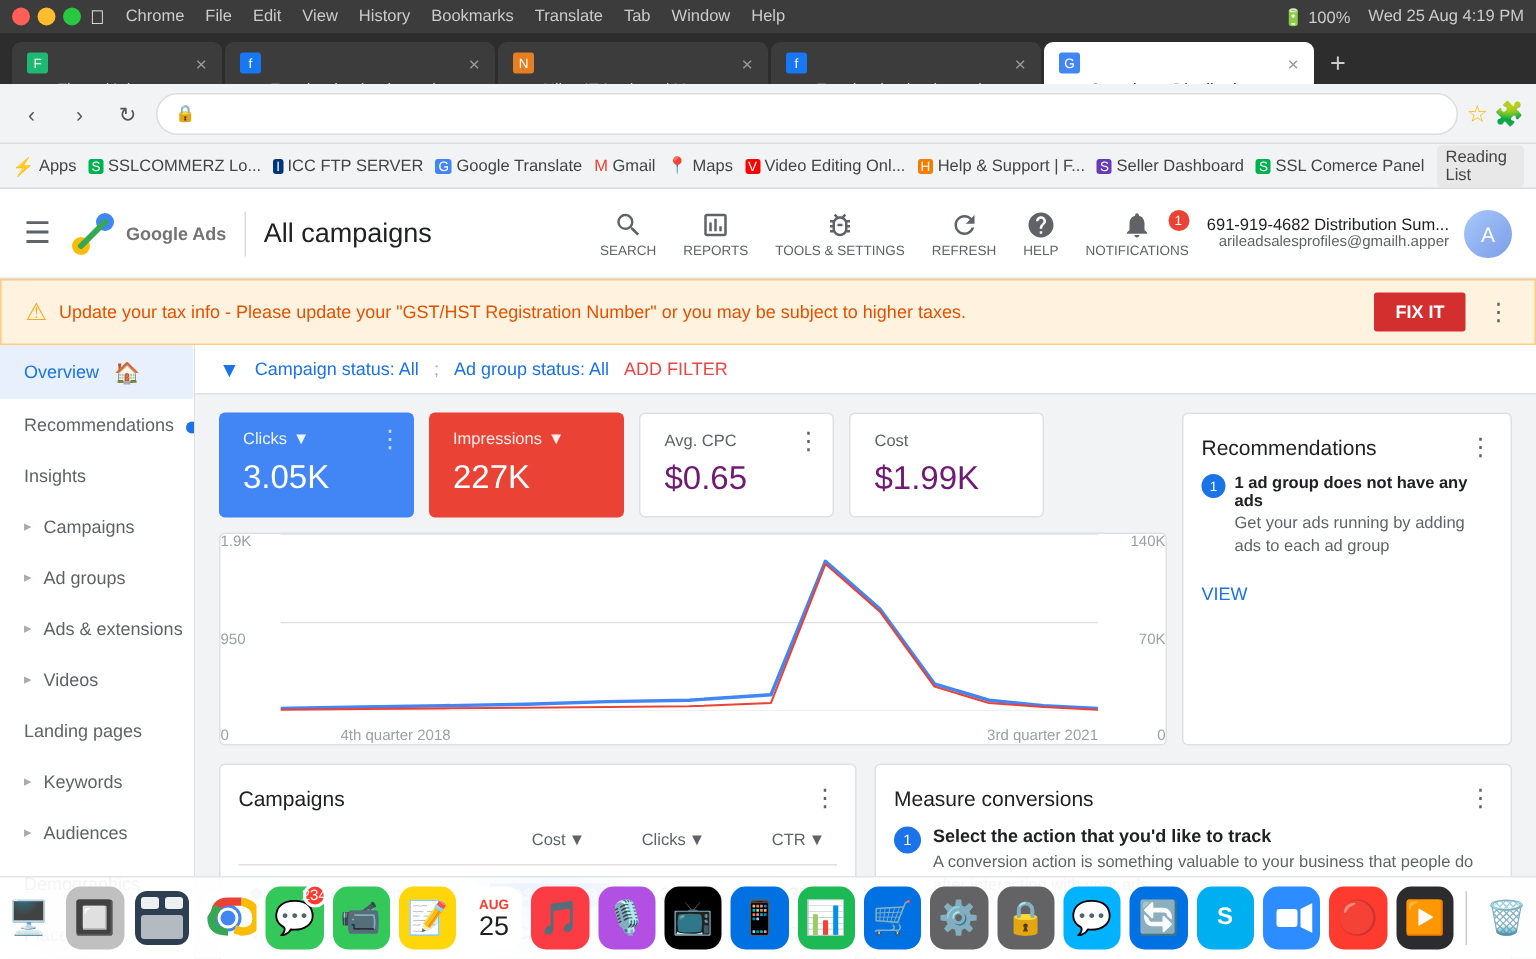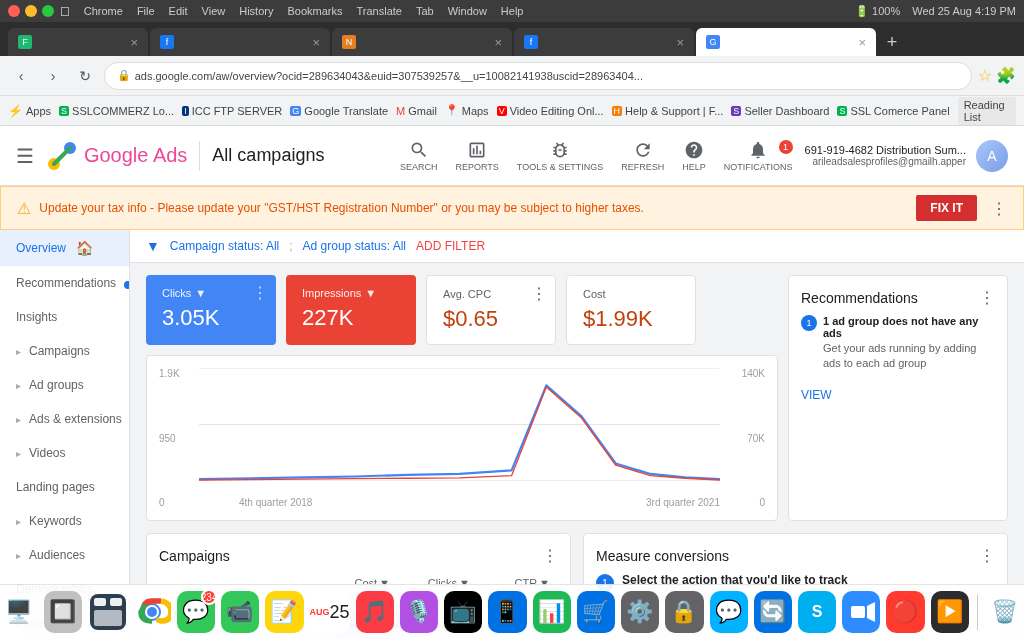--- a/index.html
+++ b/index.html
@@ -35,21 +35,21 @@
     .bm-item { font-size: 11px; color: #444; display: flex; align-items: center; gap: 3px; white-space: nowrap; cursor: pointer; }
     .reading-list-btn { margin-left: auto; font-size: 11px; color: #444; background: #e8e8e8; border-radius: 3px; padding: 2px 6px; }
 
     
     .ads-app { display: flex; flex-direction: column; height: calc(639px - 22px - 34px - 40px - 30px); }
 
     
     .top-nav { background: #fff; height: 60px; display: flex; align-items: center; padding: 0 16px; gap: 12px; border-bottom: 1px solid #e0e0e0; box-shadow: 0 2px 4px rgba(0,0,0,0.1); }
     .hamburger { font-size: 20px; color: #5f6368; cursor: pointer; }
     .ads-logo { display: flex; align-items: center; gap: 6px; }
-    .ads-logo-text { font-size: 20px; color: #ec4899; font-weight: 400; }
+    .ads-logo-text { font-size: 12px; color: #737373; font-weight: 700; }
     .divider-v { width: 1px; height: 30px; background: #ddd; }
     .all-campaigns-title { font-size: 18px; color: #202124; font-weight: 400; flex: 1; }
     .top-nav-icons { display: flex; align-items: center; gap: 18px; }
     .nav-icon-item { display: flex; flex-direction: column; align-items: center; color: #5f6368; font-size: 9px; gap: 2px; cursor: pointer; }
     .nav-icon-item svg { width: 20px; height: 20px; }
     .top-nav-right { display: flex; align-items: center; gap: 10px; font-size: 11px; color: #5f6368; }
     .user-avatar { width: 32px; height: 32px; border-radius: 50%; background: linear-gradient(135deg, #a8c7fa, #7b9ee8); display: flex; align-items: center; justify-content: center; font-size: 14px; color: #fff; }
 
     
     .alert-bar { background: #fff3e0; border: 1px solid #ffcc80; padding: 8px 16px; display: flex; align-items: center; gap: 8px; font-size: 12px; color: #e65100; }
@@ -78,26 +78,26 @@
 
     
     .stats-row { display: flex; gap: 10px; align-items: stretch; }
     .stat-card { background: #4285f4; border-radius: 4px; padding: 12px 16px; min-width: 130px; position: relative; cursor: pointer; }
     .stat-card.blue { background: #4285f4; }
     .stat-card.red { background: #ea4335; }
     .stat-card.white { background: #fff; border: 1px solid #e0e0e0; }
     .stat-label { font-size: 11px; color: rgba(255,255,255,0.9); display: flex; align-items: center; gap: 4px; margin-bottom: 6px; }
     .stat-label.dark { color: #5f6368; }
     .stat-value { font-size: 22px; font-weight: 400; color: #fff; }
-    .stat-value.dark { color: #c2410c; }
+    .stat-value.dark { color: #701a75; }
     .stat-more { position: absolute; top: 8px; right: 8px; color: rgba(255,255,255,0.7); font-size: 16px; }
     .stat-more.dark { color: #5f6368; }
 
     
-    .chart-card { background: #fff; border: 1px solid #e0e0e0; border-radius: 4px; padding: 12px; }
+    .chart-card { background: #fff; border: 1px solid #e0e0e0; border-radius: 4px; padding: 0; }
     .chart-container { position: relative; height: 140px; }
 
     
     .bottom-row { display: flex; gap: 12px; }
     .campaigns-card { flex: 1; background: #fff; border: 1px solid #e0e0e0; border-radius: 4px; padding: 12px; }
     .recommendations-card { width: 220px; background: #fff; border: 1px solid #e0e0e0; border-radius: 4px; padding: 12px; }
     .conversions-card { flex: 1; background: #fff; border: 1px solid #e0e0e0; border-radius: 4px; padding: 12px; }
 
     .card-header { display: flex; align-items: center; justify-content: space-between; margin-bottom: 8px; }
     .card-title { font-size: 14px; color: #202124; font-weight: 500; }
@@ -131,21 +131,21 @@
     
     .conv-step { display: flex; gap: 8px; font-size: 12px; }
     .conv-num { width: 18px; height: 18px; border-radius: 50%; background: #1a73e8; color: #fff; font-size: 10px; display: flex; align-items: center; justify-content: center; flex-shrink: 0; margin-top: 1px; }
     .conv-title { font-weight: 600; color: #202124; margin-bottom: 4px; }
     .conv-desc { color: #5f6368; font-size: 11px; line-height: 1.4; }
 
     
     .mac-dock { position: fixed; bottom: 0; left: 0; right: 0; height: 55px; background: rgba(255,255,255,0.85); backdrop-filter: blur(20px); border-top: 1px solid rgba(0,0,0,0.1); display: flex; align-items: center; justify-content: center; gap: 6px; padding: 4px 0; z-index: 100; }
     .dock-icon { width: 42px; height: 42px; border-radius: 10px; display: flex; align-items: center; justify-content: center; font-size: 22px; cursor: pointer; transition: transform 0.1s; position: relative; }
     .dock-badge { position: absolute; top: -2px; right: -2px; background: #ff3b30; color: #fff; border-radius: 50%; width: 16px; height: 16px; font-size: 10px; display: flex; align-items: center; justify-content: center; border: 2px solid #fff; }
-    .dock-date-icon { background: #fff; border-radius: 10px; width: 42px; height: 42px; display: flex; flex-direction: row; align-items: center; justify-content: center; cursor: pointer; }
+    .dock-date-icon { background: #fff; border-radius: 10px; width: 42px; height: 42px; display: flex; flex-direction: column; align-items: center; justify-content: center; cursor: pointer; }
     .dock-date-month { font-size: 9px; color: #ff3b30; font-weight: 600; }
     .dock-date-day { font-size: 18px; color: #202124; font-weight: 400; line-height: 1; }
 
     
     .ads-app { margin-bottom: 0; }
   </style>
 </head>
 <body>
 
 <div class="browser-chrome">
@@ -201,21 +201,20 @@
   </div>
   <div class="tab-new">+</div>
 </div>
 
 <div class="address-bar">
   <button class="nav-btn">‹</button>
   <button class="nav-btn">›</button>
   <button class="nav-btn">↻</button>
   <div class="url-bar">
     <span style="color:#5f6368;font-size:11px;margin-right:4px;">🔒</span>
-    <span>ads.google.com/aw/overview?ocid=289634043&amp;euid=307539257&amp;__u=10082141938uscid=28963404...</span>
   </div>
   <div class="bookmark-icons">
     <span style="font-size:16px;color:#fbbc04;cursor:pointer;">☆</span>
     <span style="font-size:16px;color:#5f6368;cursor:pointer;">🧩</span>
   </div>
 </div>
 
 <div class="bookmarks-bar">
   <span class="bm-item">
     <span style="font-size:12px;">⚡</span>

